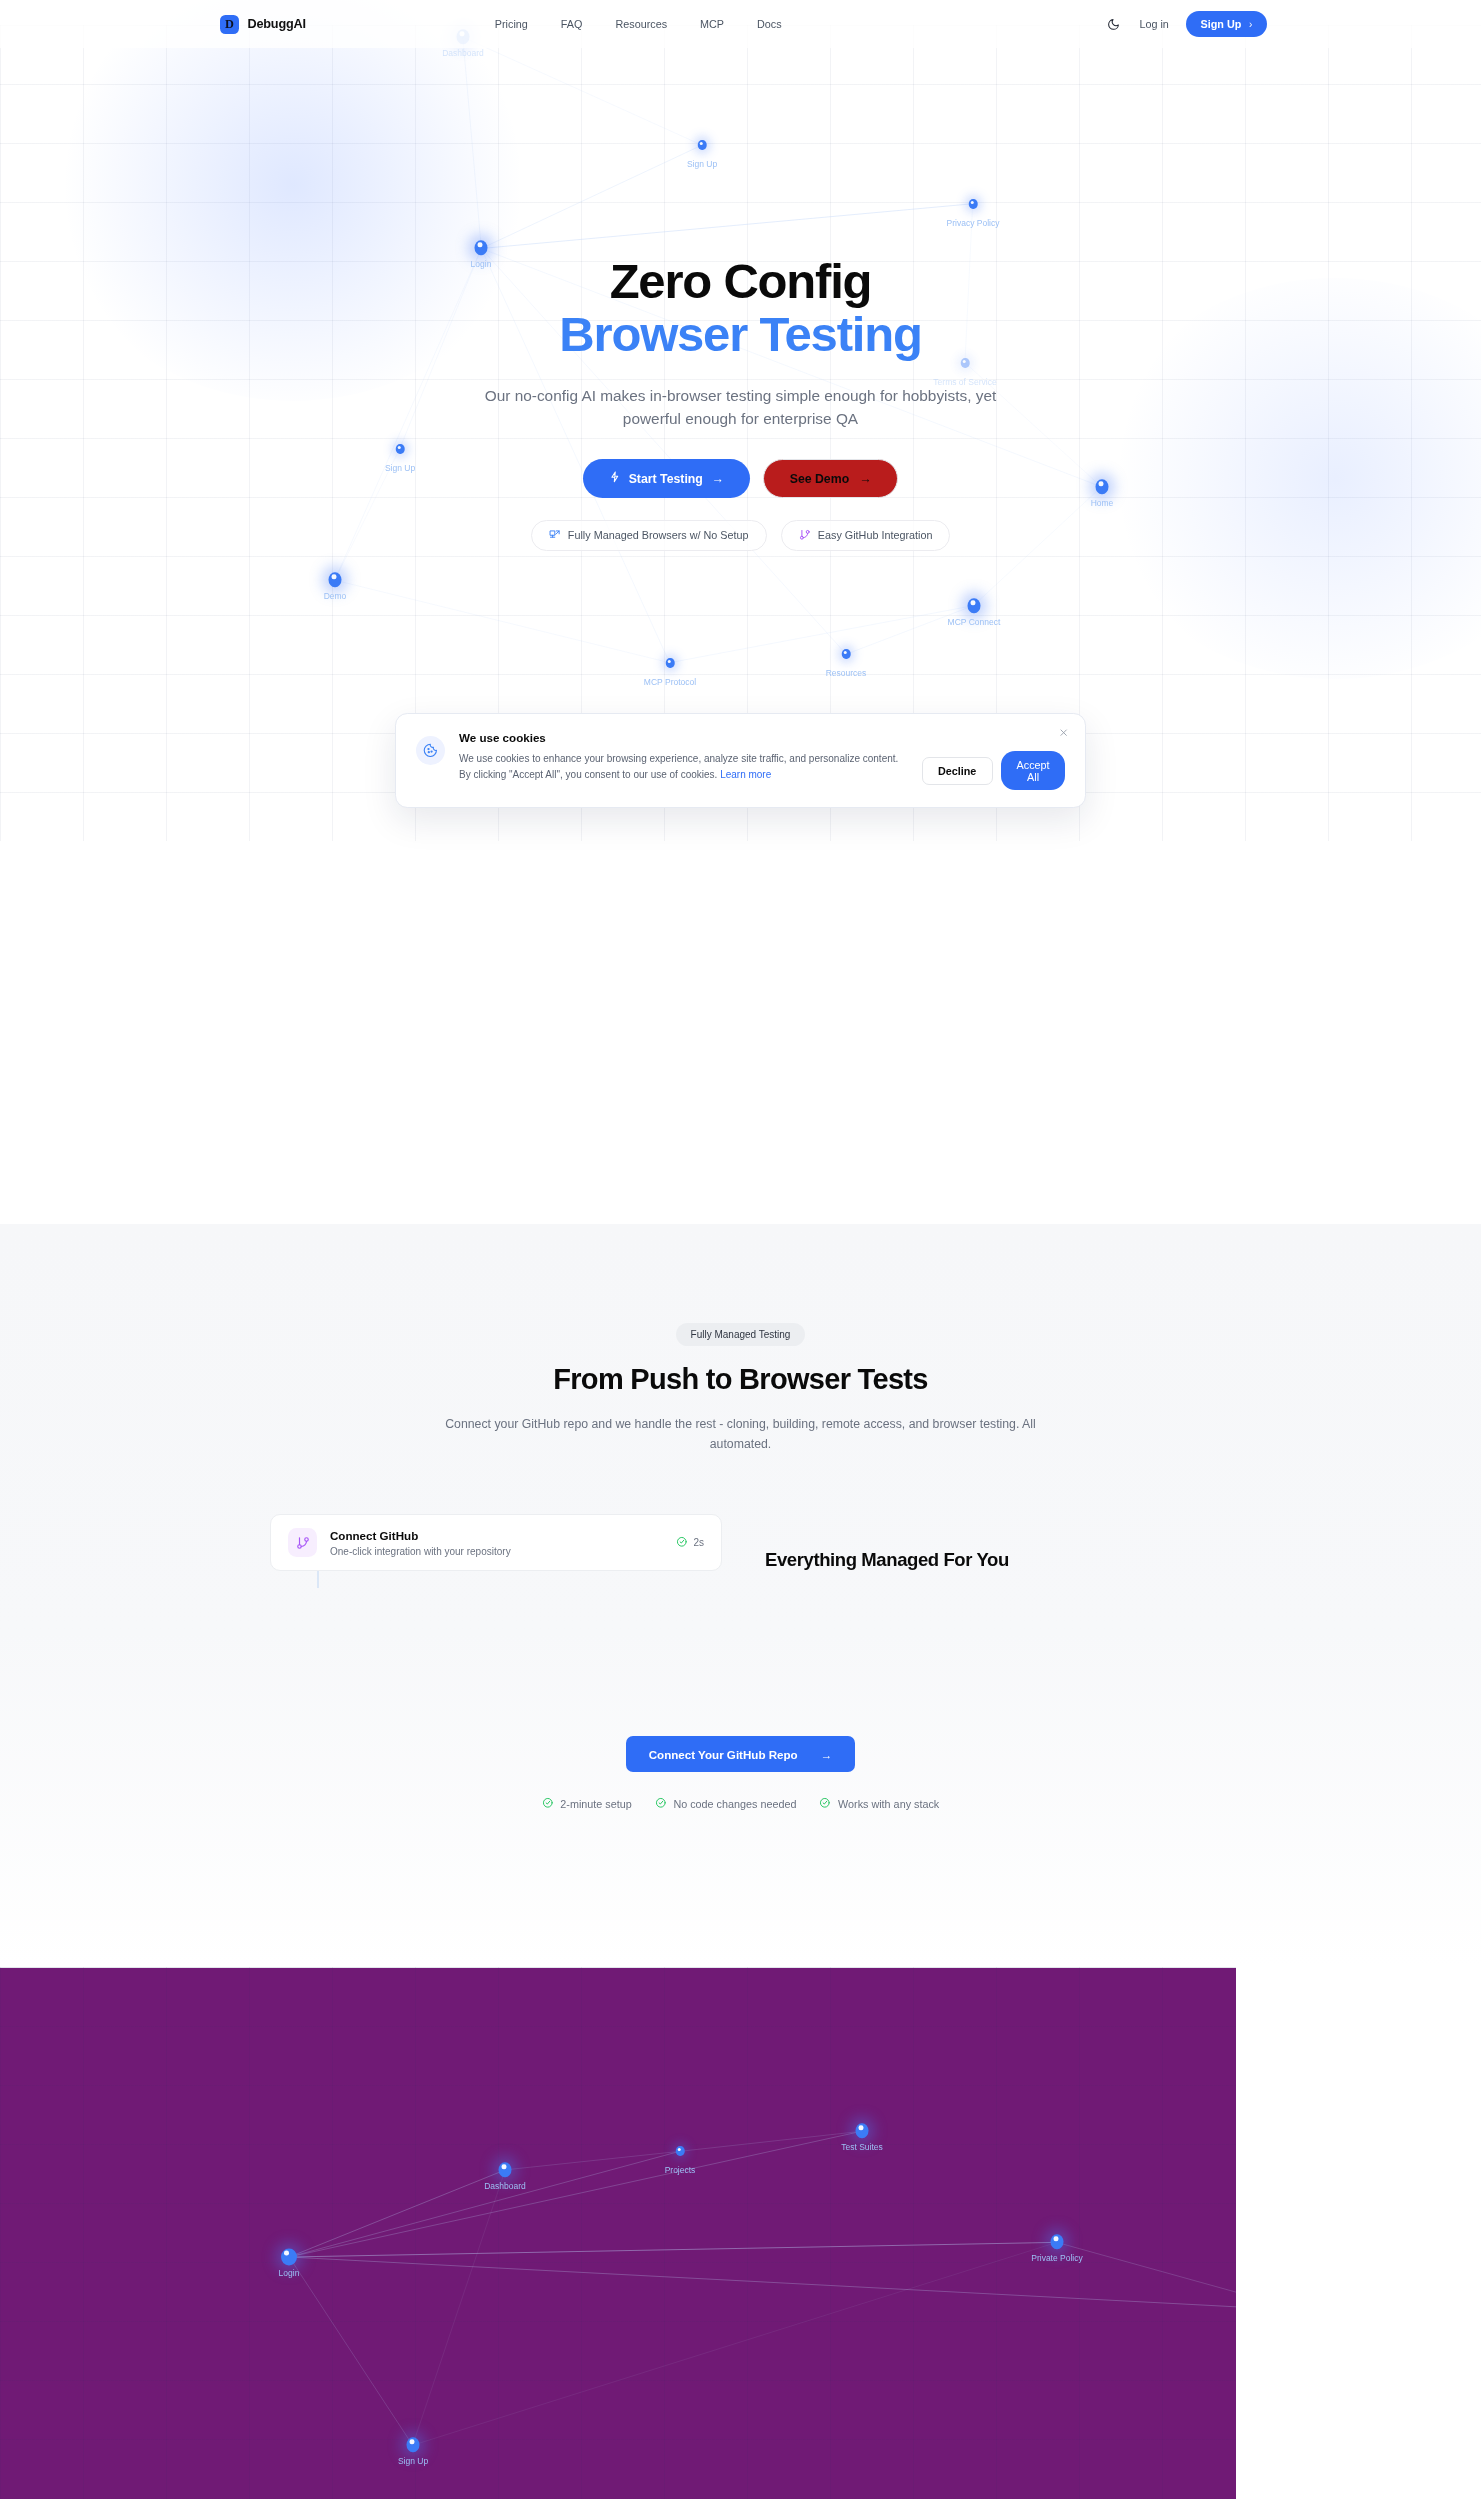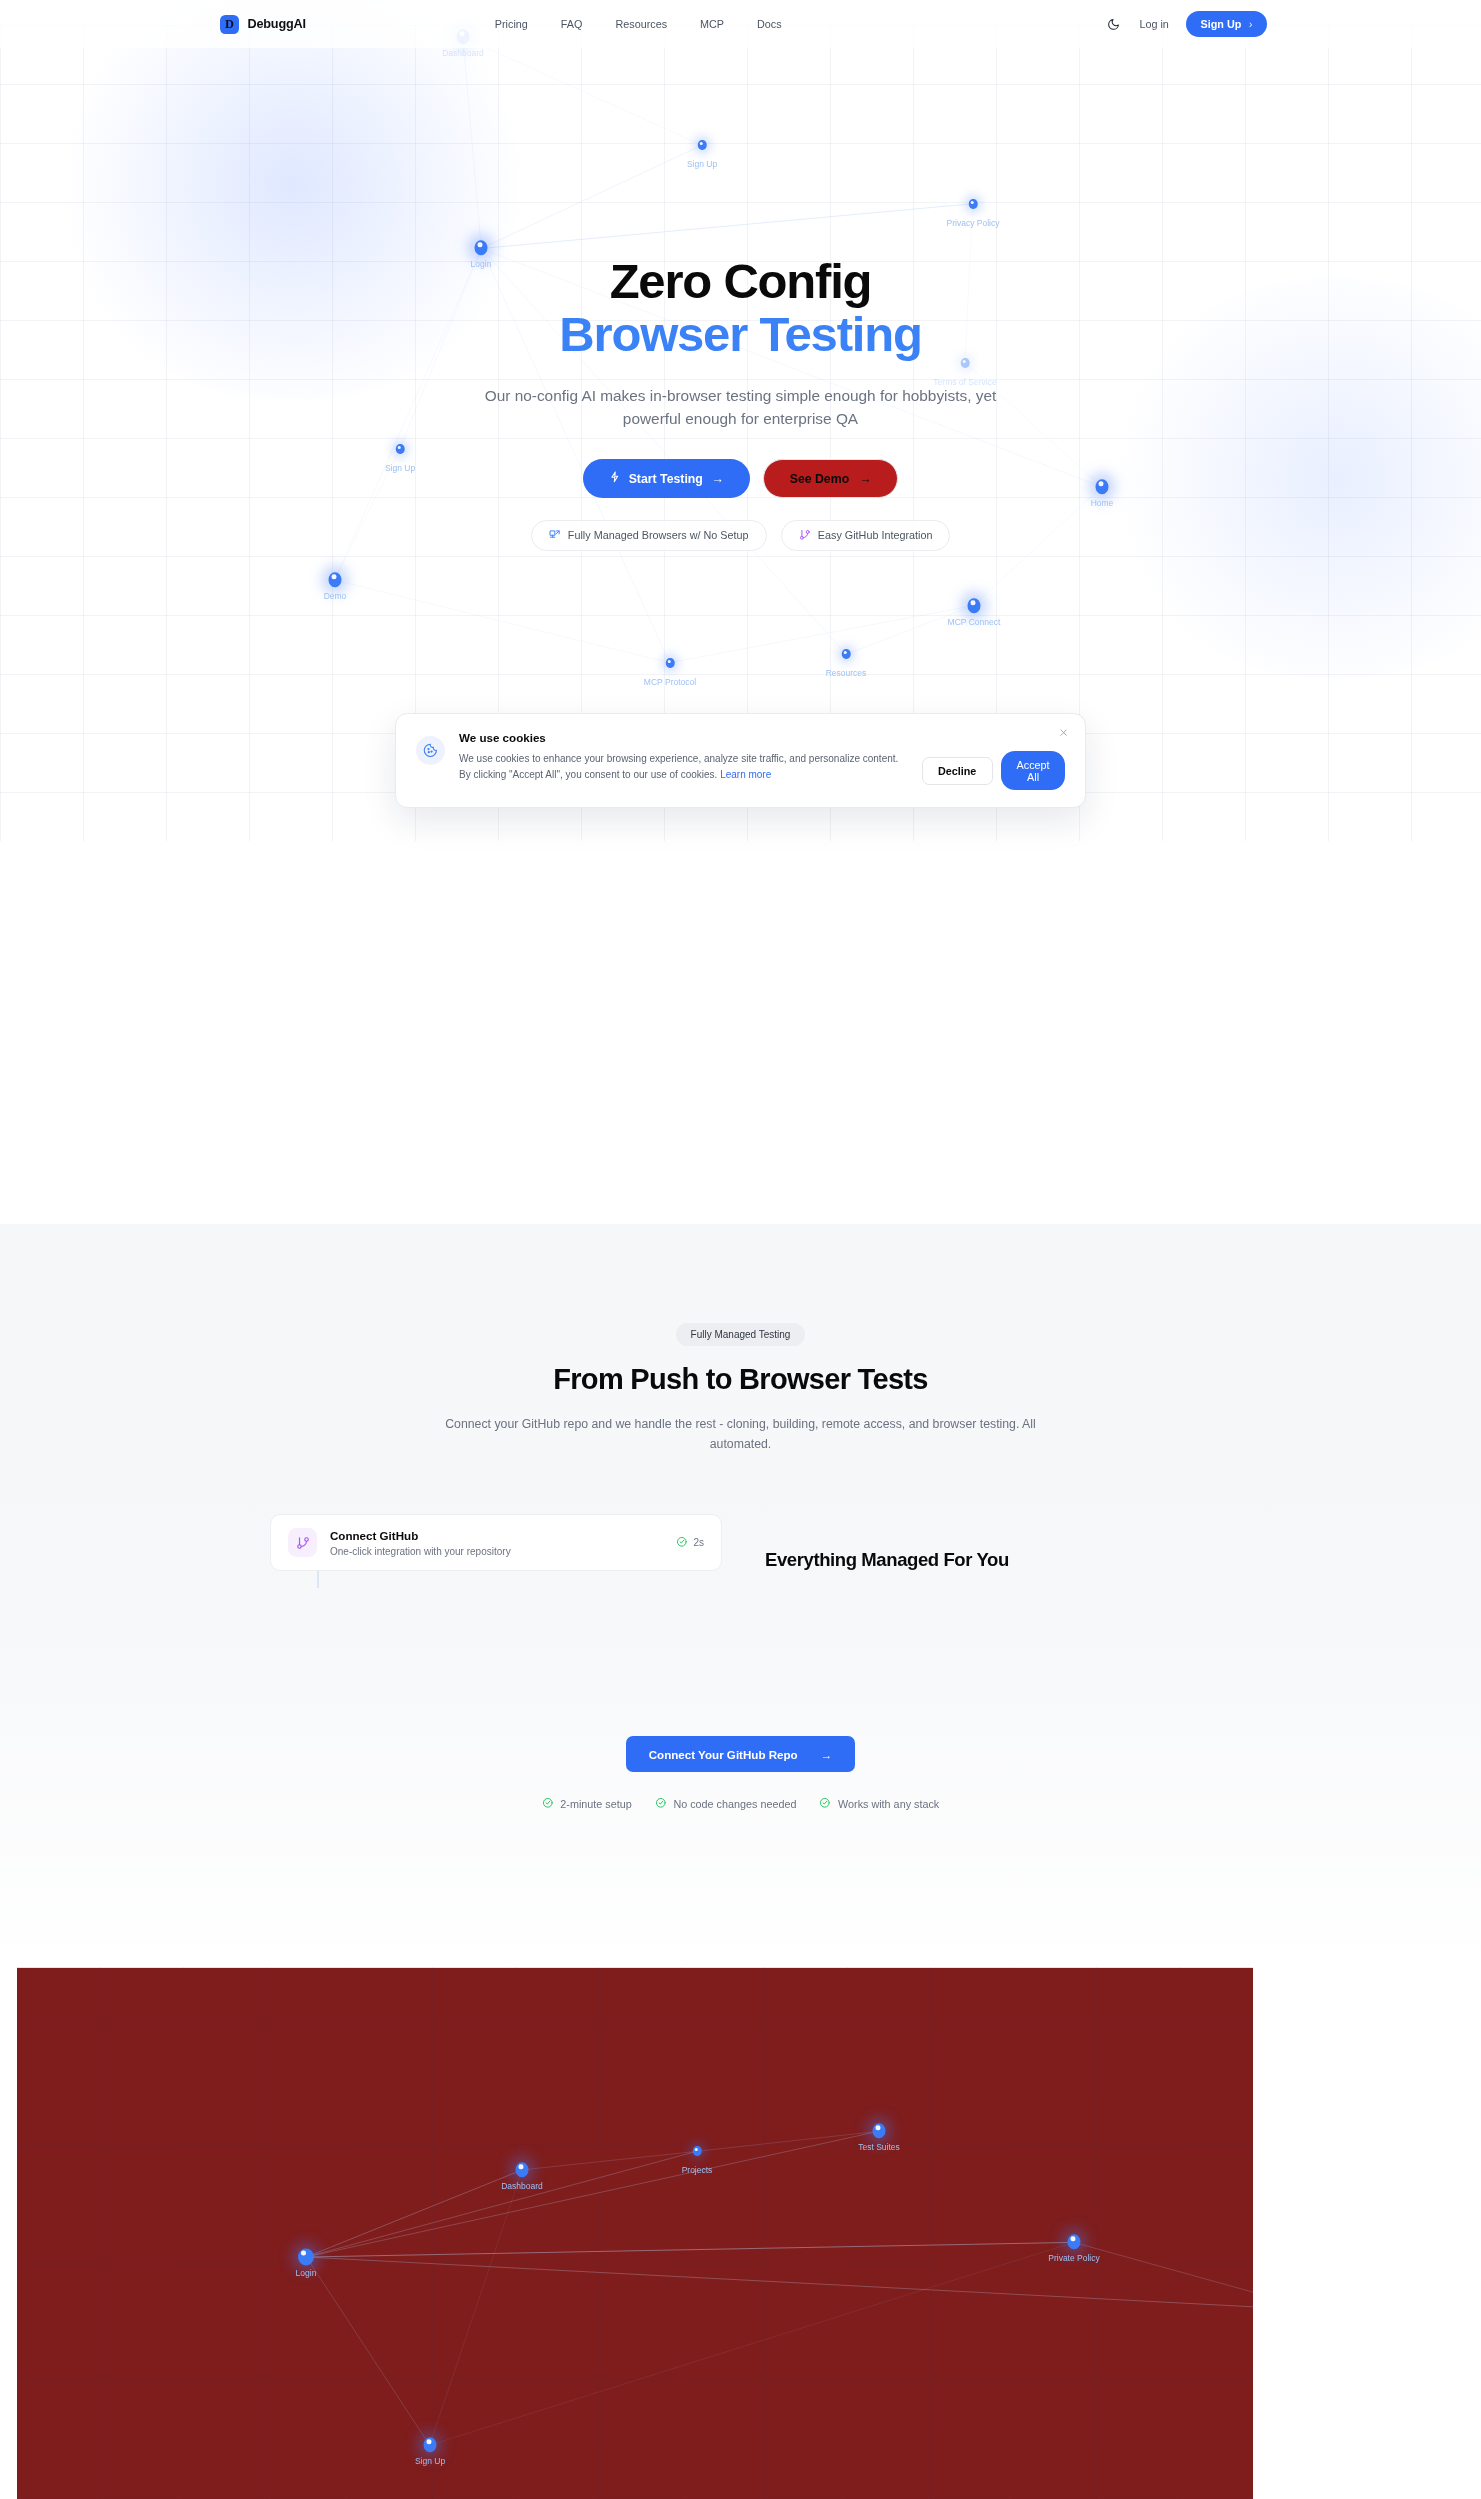--- a/index.html
+++ b/index.html
@@ -182,21 +182,21 @@
   .btn-repo {
     display:inline-flex; align-items:center; gap: 23px;
     background:#2f6df6; color:#fff; border:none; border-radius:7px;
     font-size:11.6px; font-weight:700; padding: 11.6px 22.4px; cursor:pointer;
     font-family:"Liberation Sans", sans-serif;
   }
   .s2-checks { margin-top: 25px; display:flex; justify-content:center; gap: 23px; }
   .chk { display:flex; align-items:center; gap:7px; font-size:10.8px; color:#6b7280; }
 
   
-  .section3 { position:absolute; top: 1967px; left:17px; width:1236px; height: 533px; overflow:hidden; background:#7f1d1d; }
+  .section3 { position:absolute; top: 1967px; left:0; width:1236px; height: 533px; overflow:hidden; background:#701a75; }
   .s3-top-rule { position:absolute; top:0; left:0; width:1481px; height:0.8px; background:#eef0f3; }
 </style>
 </head>
 <body>
 
 <div class="page">
 
   <section class="hero">
     <div class="gridbg" style="top:25px;height:816px;"></div>
     <div class="glow" style="left:46px;top:-31px;width:494px;height:432px;"></div>

